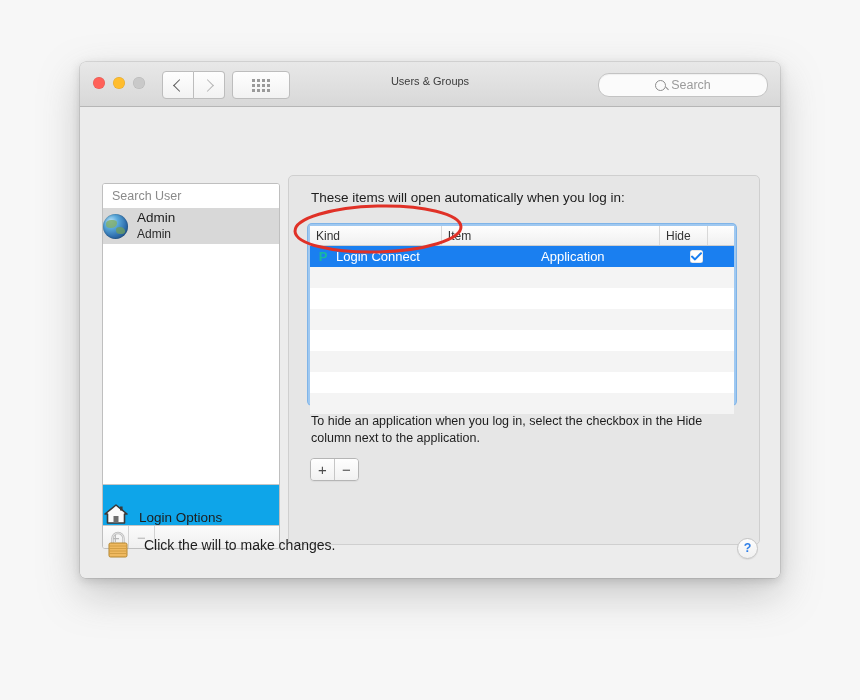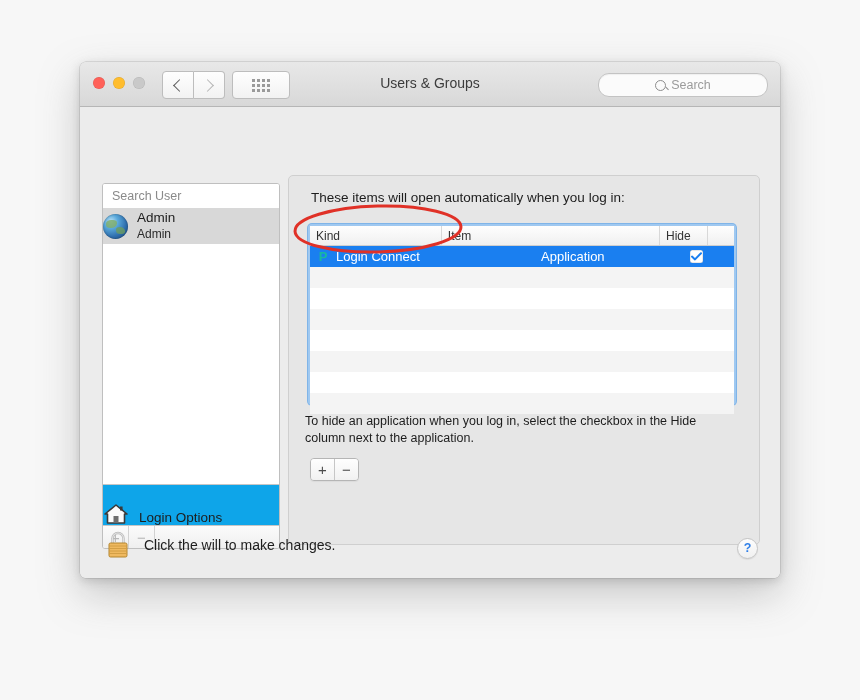--- a/index.html
+++ b/index.html
@@ -94,21 +94,21 @@
     grid-template-columns: repeat(4, 3px);
     grid-template-rows: repeat(3, 3px);
     gap: 2px;
   }
   .gridicon i { background: #9a9a9a; display: block; }
 
   .wintitle {
     position: absolute;
     left: 0; right: 0; top: 13px;
     text-align: center;
-    font-size: 14px;
+    font-size: 11px;
     color: #3c3c3c;
   }
 
   .searchbox {
     position: absolute;
     right: 12px;
     top: 11px;
     width: 168px;
     height: 22px;
     background: #fbfbfb;
@@ -321,21 +321,21 @@
     border-radius: 2.5px;
     display: flex;
     align-items: center;
     justify-content: center;
     box-shadow: inset 0 0 0 0.5px rgba(0,0,0,0.18);
   }
   .cbox svg { display: block; }
 
   .panel-note {
     position: absolute;
-    left: 16px;
+    left: 22px;
     top: 237px;
     width: 410px;
     font-size: 12.5px;
     color: #1d1d1d;
     line-height: 1.33;
   }
   .pmbtns {
     position: absolute;
     left: 21px;
     top: 282px;

